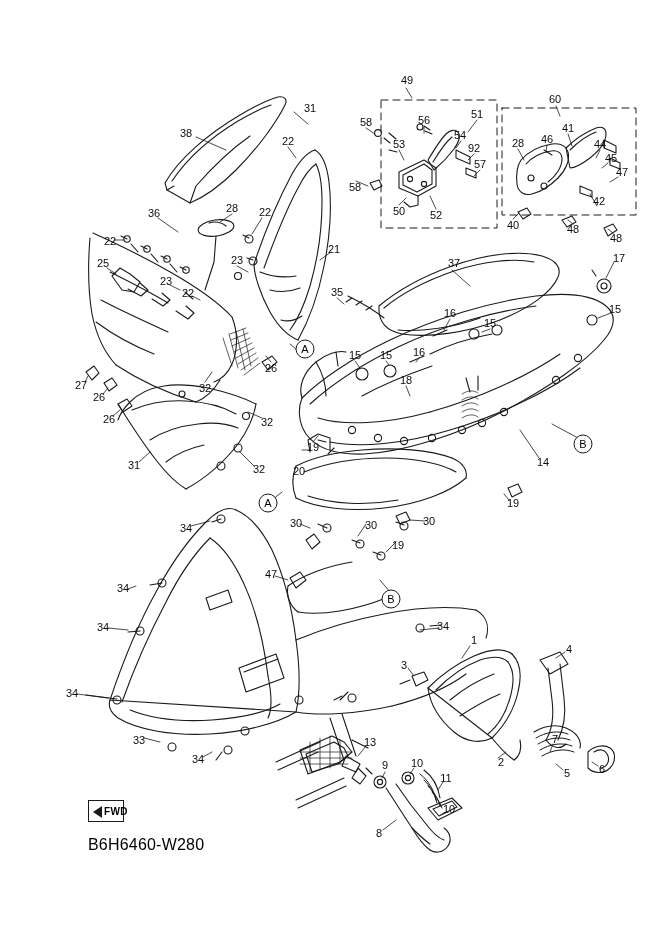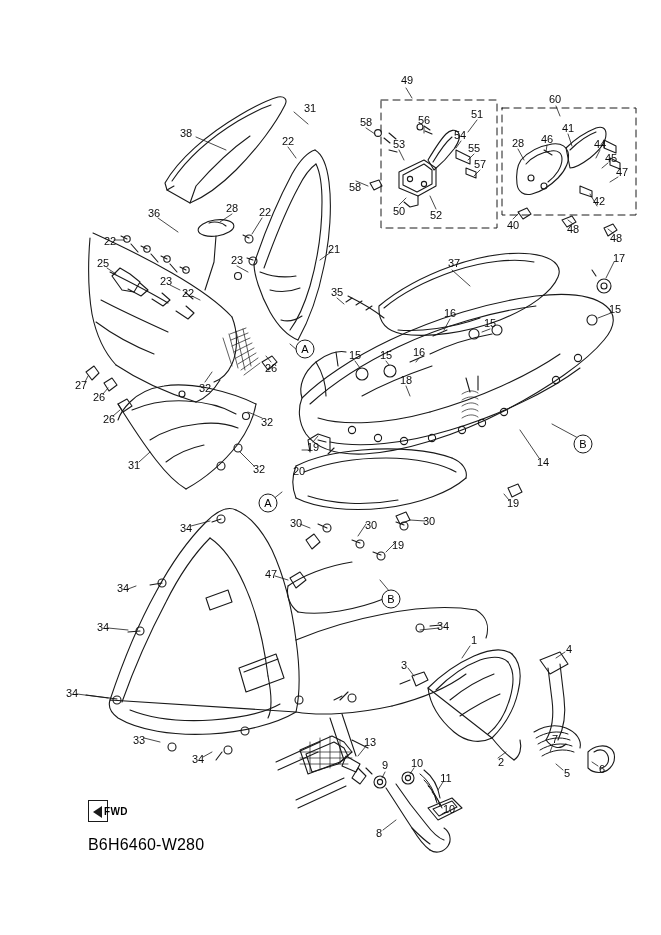--- a/index.html
+++ b/index.html
@@ -46,21 +46,21 @@
     line-height: 17px;
     text-align: center;
     background: #ffffff;
     transform: translate(-50%, -50%);
     box-sizing: border-box;
   }
   .fwd-box {
     position: absolute;
     left: 88px;
     top: 800px;
-    width: 20px;
+    width: 36px;
     height: 22px;
     border: 1.3px solid #1a1a1a;
     box-sizing: border-box;
     background: #ffffff;
   }
   .fwd-box .arrow {
     position: absolute;
     left: 4px;
     top: 5px;
     width: 0;
@@ -489,21 +489,21 @@
       <div class="callout" style="left: 407px; top: 80px;">49</div>
       <div class="callout" style="left: 555px; top: 99px;">60</div>
       <div class="callout" style="left: 310px; top: 108px;">31</div>
       <div class="callout" style="left: 366px; top: 122px;">58</div>
       <div class="callout" style="left: 477px; top: 114px;">51</div>
       <div class="callout" style="left: 424px; top: 120px;">56</div>
       <div class="callout" style="left: 460px; top: 135px;">54</div>
       <div class="callout" style="left: 186px; top: 133px;">38</div>
       <div class="callout" style="left: 288px; top: 141px;">22</div>
       <div class="callout" style="left: 399px; top: 144px;">53</div>
-      <div class="callout" style="left: 474px; top: 148px;">55</div>
+      <div class="callout" style="left: 474px; top: 148px;">92</div>
       <div class="callout" style="left: 518px; top: 143px;">28</div>
       <div class="callout" style="left: 547px; top: 139px;">46</div>
       <div class="callout" style="left: 568px; top: 128px; text-align: right;">41</div>
       <div class="callout" style="left: 600px; top: 144px;">44</div>
       <div class="callout" style="left: 611px; top: 158px;">45</div>
       <div class="callout" style="left: 622px; top: 172px;">47</div>
       <div class="callout" style="left: 480px; top: 164px;">57</div>
       <div class="callout" style="left: 355px; top: 187px;">58</div>
       <div class="callout" style="left: 599px; top: 201px;">42</div>
       <div class="callout" style="left: 154px; top: 213px;">36</div>

